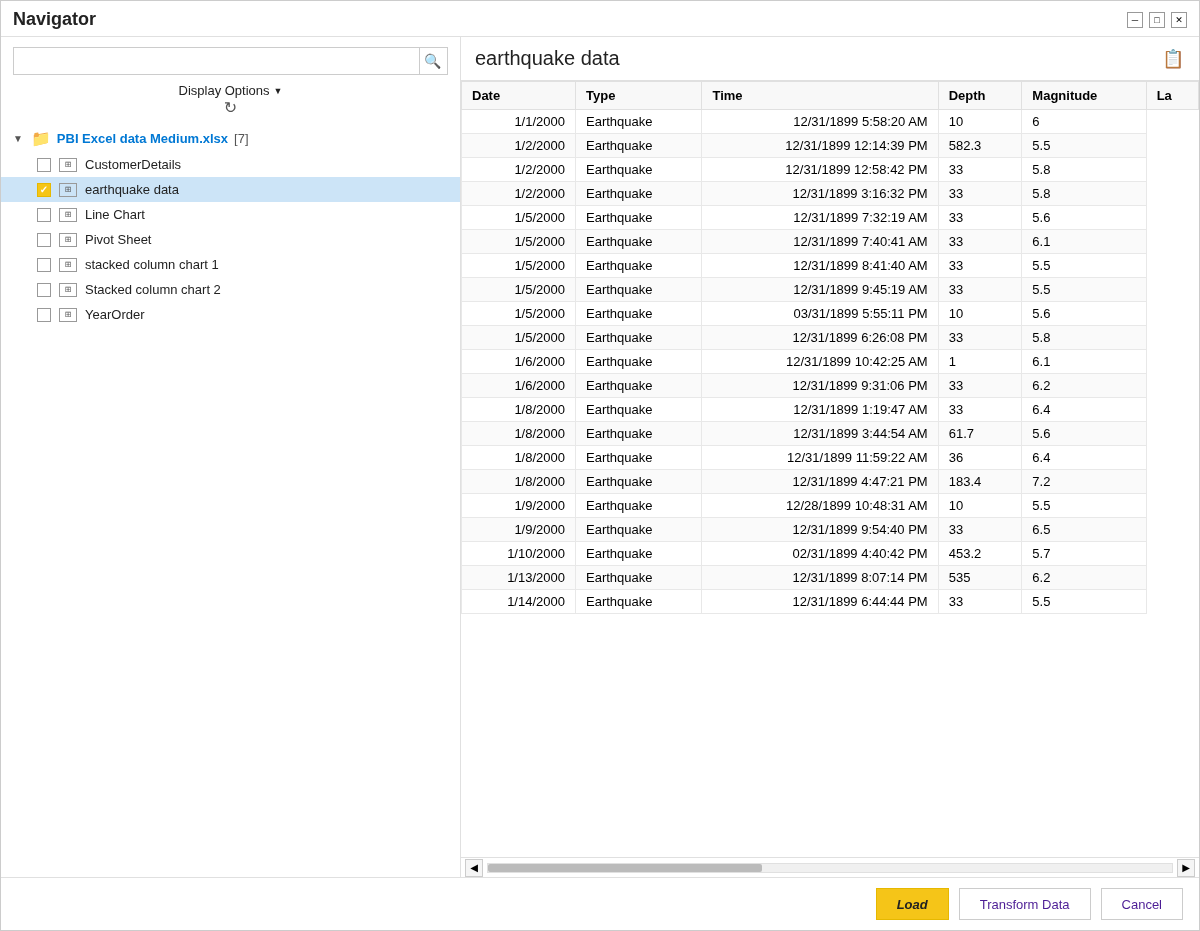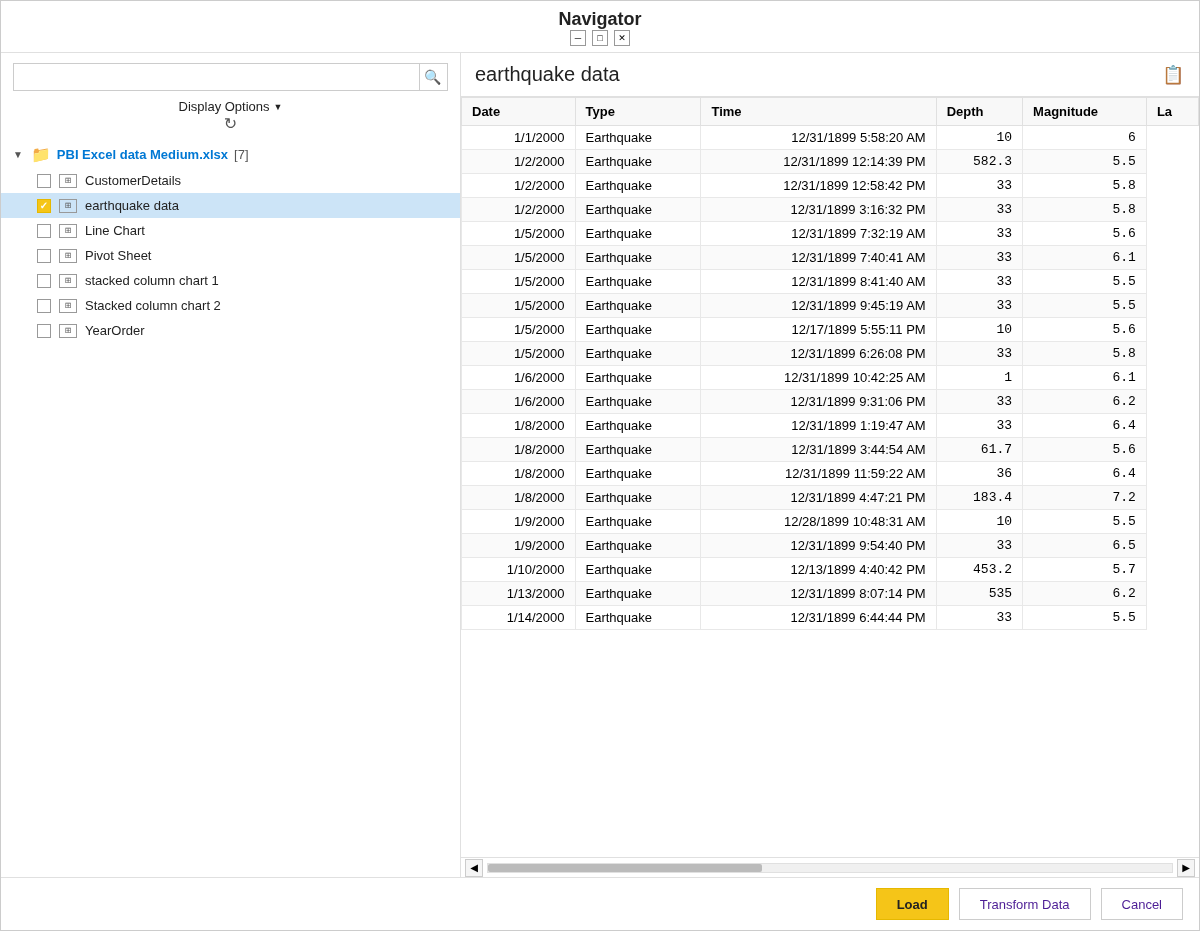--- a/index.html
+++ b/index.html
@@ -18,24 +18,23 @@
       background: #fff;
       border: 1px solid #ccc;
       box-shadow: 2px 2px 10px rgba(0,0,0,0.2);
       display: flex;
       flex-direction: column;
       position: relative;
     }
     .title-bar {
       display: flex;
       align-items: center;
-      justify-content: flex-end;
+      justify-content: space-between;
       padding: 8px 12px 6px 12px;
       border-bottom: 1px solid #e0e0e0;
-      flex-direction: column;
     }
     .title-bar-title {
       font-size: 18px;
       font-weight: 600;
       color: #222;
     }
     .title-bar-controls {
       display: flex;
       gap: 6px;
     }
@@ -235,22 +234,21 @@
       position: sticky;
       top: 0;
       z-index: 1;
     }
     tbody td {
       border: 1px solid #e8e8e8;
       padding: 4px 10px;
       white-space: nowrap;
     }
     tbody td.num {
-      text-align: right;
-      font-family: Liberation Mono, monospace;
+      text-align: left;
     }
     tbody td.date-col {
       text-align: right;
     }
     tbody tr:nth-child(even) {
       background: #fafafa;
     }
     
     .hscroll-bar {
       display: flex;
@@ -305,20 +303,21 @@
       background: #fff;
       font-size: 13px;
       cursor: pointer;
       color: #4c1d95;
     }
     .footer-btn.primary {
       background: #f5c518;
       border-color: #e6b800;
       color: #222;
       font-weight: 600;
+      font-style: italic;
     }
   </style>
 </head>
 <body>
 
 <div class="window">
 
   <div class="title-bar">
     <span class="title-bar-title">Navigator</span>
     <div class="title-bar-controls">
@@ -473,21 +472,21 @@
                 <tr>
                   <td class="date-col">1/5/2000</td>
                   <td>Earthquake</td>
                   <td class="date-col">12/31/1899 9:45:19 AM</td>
                   <td class="num">33</td>
                   <td class="num">5.5</td>
                 </tr>
                 <tr>
                   <td class="date-col">1/5/2000</td>
                   <td>Earthquake</td>
-                  <td class="date-col">12/17/1899 5:55:11 PM</td>
+                  <td class="date-col">03/31/1899 5:55:11 PM</td>
                   <td class="num">10</td>
                   <td class="num">5.6</td>
                 </tr>
                 <tr>
                   <td class="date-col">1/5/2000</td>
                   <td>Earthquake</td>
                   <td class="date-col">12/31/1899 6:26:08 PM</td>
                   <td class="num">33</td>
                   <td class="num">5.8</td>
                 </tr>
@@ -543,21 +542,21 @@
                 <tr>
                   <td class="date-col">1/9/2000</td>
                   <td>Earthquake</td>
                   <td class="date-col">12/31/1899 9:54:40 PM</td>
                   <td class="num">33</td>
                   <td class="num">6.5</td>
                 </tr>
                 <tr>
                   <td class="date-col">1/10/2000</td>
                   <td>Earthquake</td>
-                  <td class="date-col">12/13/1899 4:40:42 PM</td>
+                  <td class="date-col">02/31/1899 4:40:42 PM</td>
                   <td class="num">453.2</td>
                   <td class="num">5.7</td>
                 </tr>
                 <tr>
                   <td class="date-col">1/13/2000</td>
                   <td>Earthquake</td>
                   <td class="date-col">12/31/1899 8:07:14 PM</td>
                   <td class="num">535</td>
                   <td class="num">6.2</td>
                 </tr>

